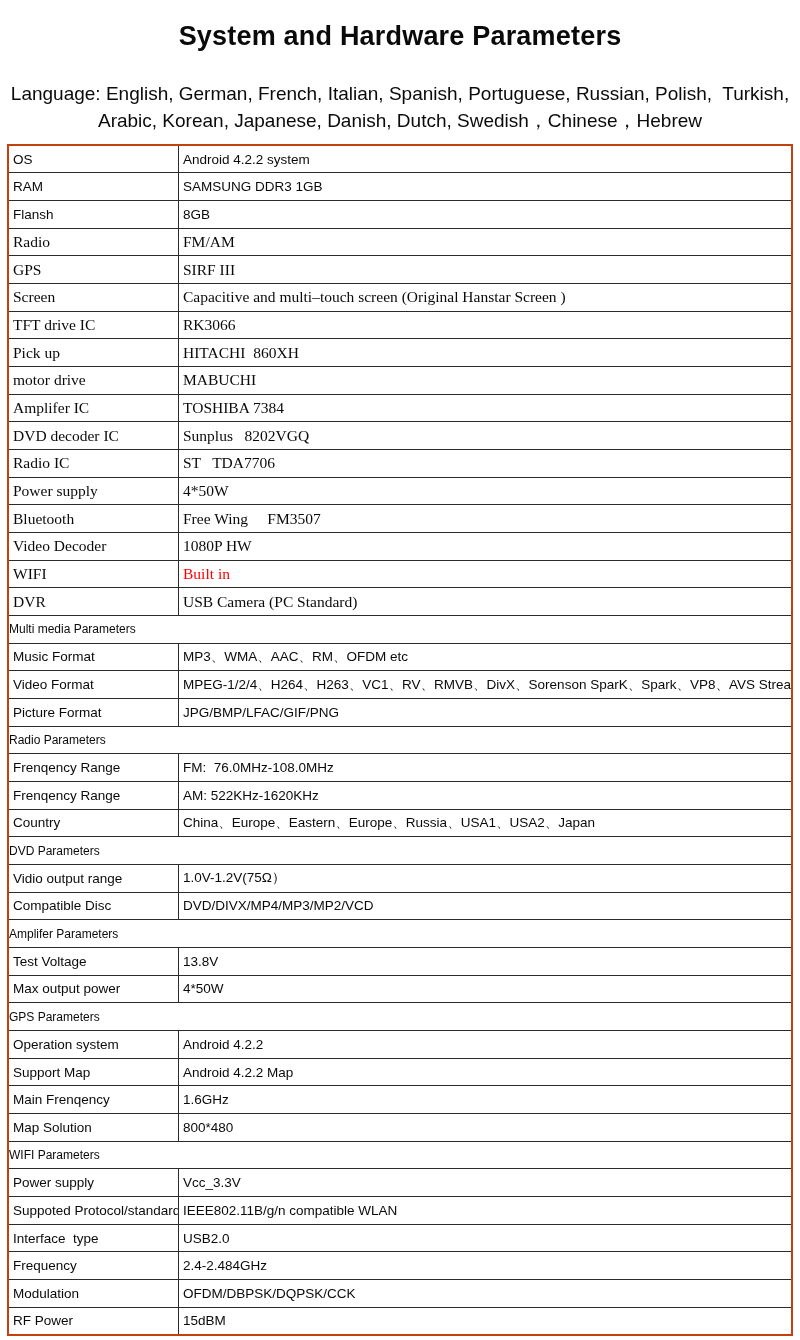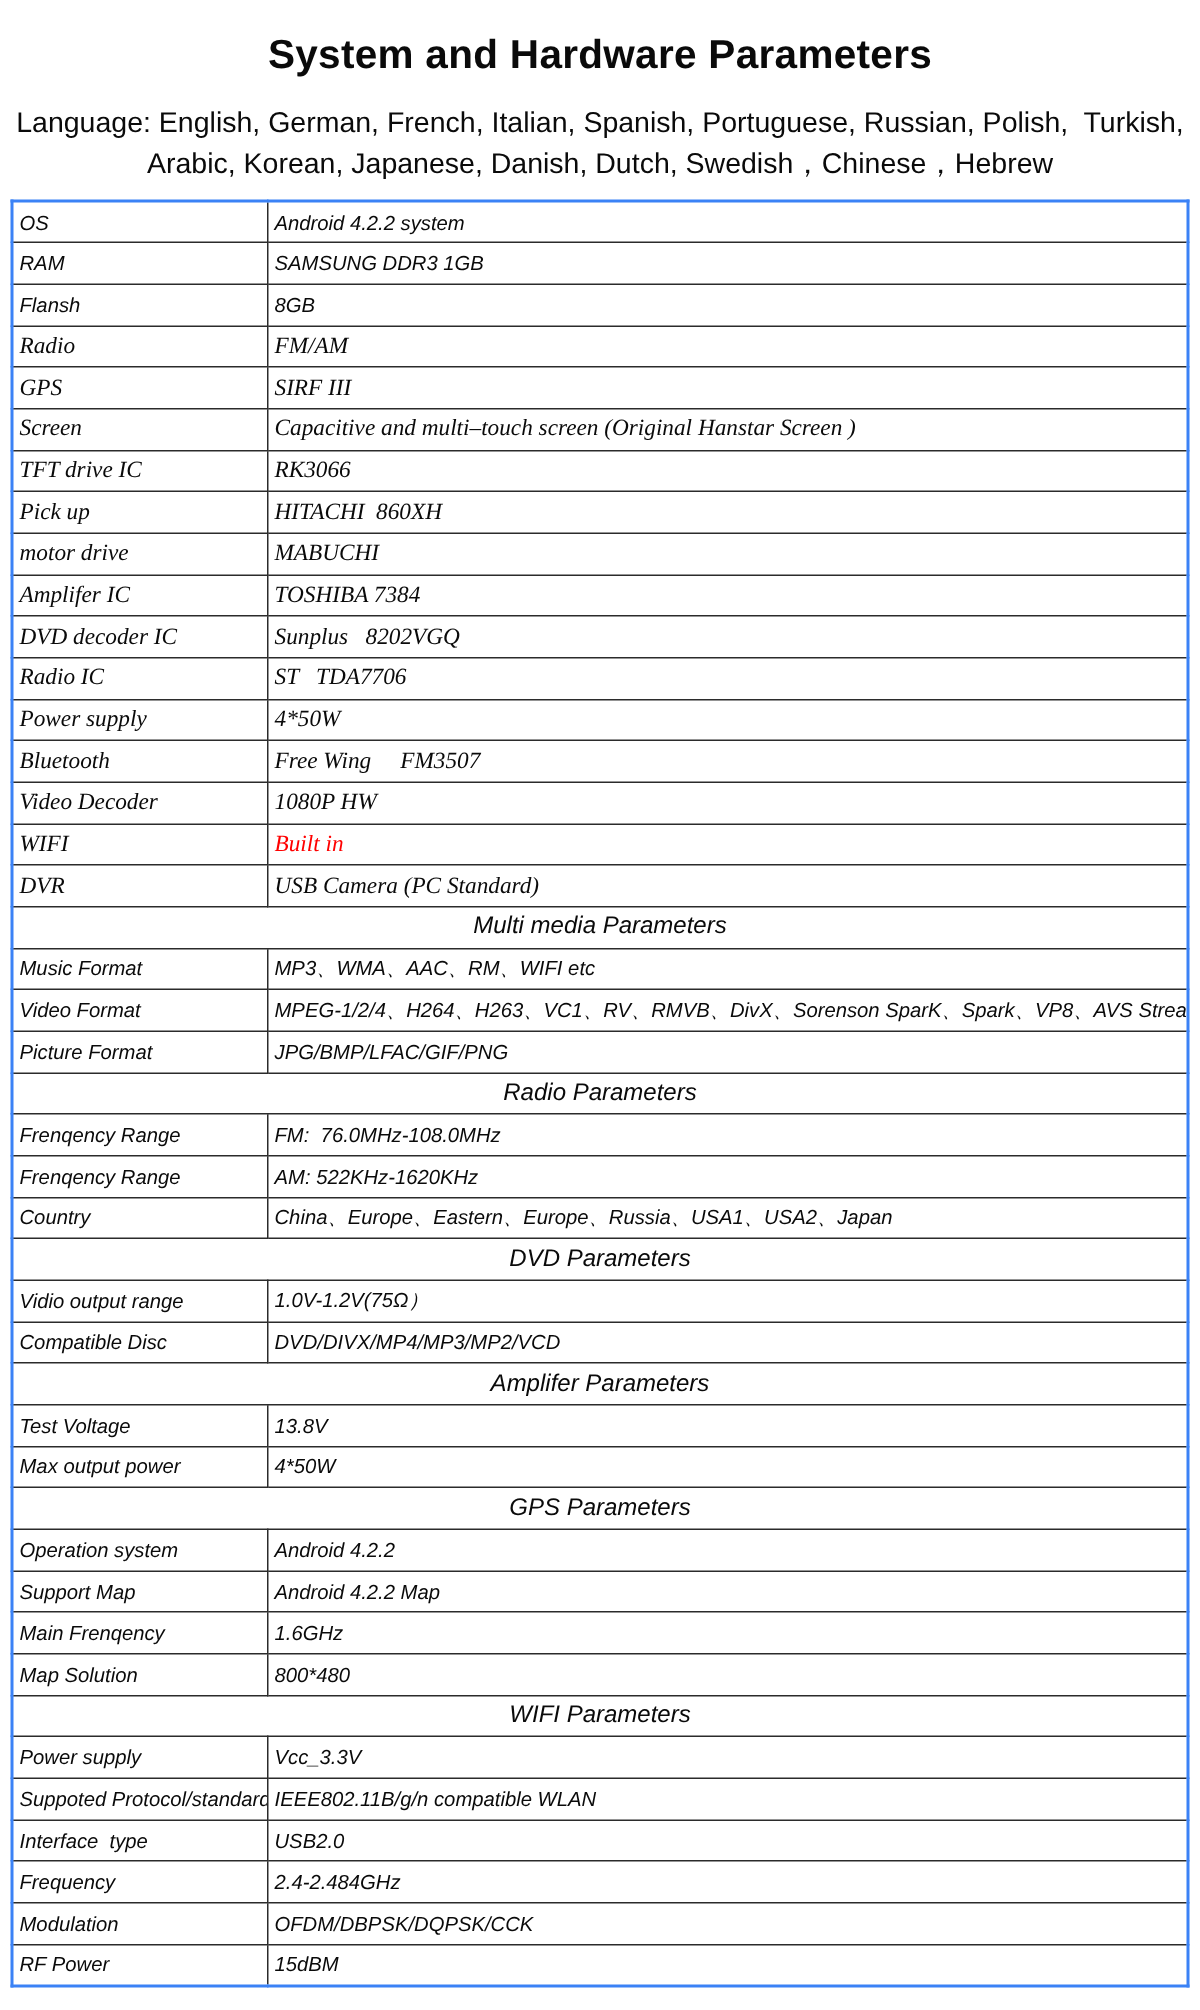--- a/index.html
+++ b/index.html
@@ -27,53 +27,51 @@
     letter-spacing: 0.2px;
   }
   .language-line {
     margin: 0;
     text-align: center;
     font-size: 19px;
     line-height: 27px;
     white-space: pre-wrap;
   }
   .language-block {
-    margin-top: 16px;
+    margin-top: 27px;
   }
   table.spec-table {
     border-collapse: collapse;
     table-layout: fixed;
     margin: 10px 0 0 7px;
     width: 786px;
     height: 1192px;
-    border: 2px solid #3b82f6;
-    font-style: italic;
+    border: 2px solid #c2410c;
   }
   table.spec-table td {
     border: 1px solid #2b2b2b;
     padding: 0 2px 0 4px;
     vertical-align: middle;
     overflow: hidden;
     white-space: pre;
   }
   td.label-cell { width: 163px; }
   tr { height: 26.5px; }
   tr.font-sans td {
     font-family: "Liberation Sans", "DejaVu Sans", sans-serif;
     font-size: 13.5px;
   }
   tr.font-serif td {
     font-family: "Liberation Serif", "DejaVu Serif", serif;
     font-size: 15.5px;
     margin-left: 48px;
   }
   tr.section-row td {
-    text-align: center;
     font-family: "Liberation Sans", "DejaVu Sans", sans-serif;
-    font-size: 16px;
+    font-size: 12px;
     padding: 0;
   }
   td.red { color: var(--value-red, #ff0000); }
 </style>
 </head>
 <body>
 
 <div class="page">
   <h1 class="page-title">System and Hardware Parameters</h1>
 
@@ -150,21 +148,21 @@
         </tr>
         <tr class="data-row font-serif">
           <td class="label-cell">DVR</td>
           <td class="value-cell">USB Camera (PC Standard)</td>
         </tr>
         <tr class="section-row">
           <td colspan="2">Multi media Parameters</td>
         </tr>
         <tr class="data-row font-sans">
           <td class="label-cell">Music Format</td>
-          <td class="value-cell">MP3、WMA、AAC、RM、WIFI etc</td>
+          <td class="value-cell">MP3、WMA、AAC、RM、OFDM etc</td>
         </tr>
         <tr class="data-row font-sans">
           <td class="label-cell">Video Format</td>
           <td class="value-cell">MPEG-1/2/4、H264、H263、VC1、RV、RMVB、DivX、Sorenson SparK、Spark、VP8、AVS Stream...</td>
         </tr>
         <tr class="data-row font-sans">
           <td class="label-cell">Picture Format</td>
           <td class="value-cell">JPG/BMP/LFAC/GIF/PNG</td>
         </tr>
         <tr class="section-row">

